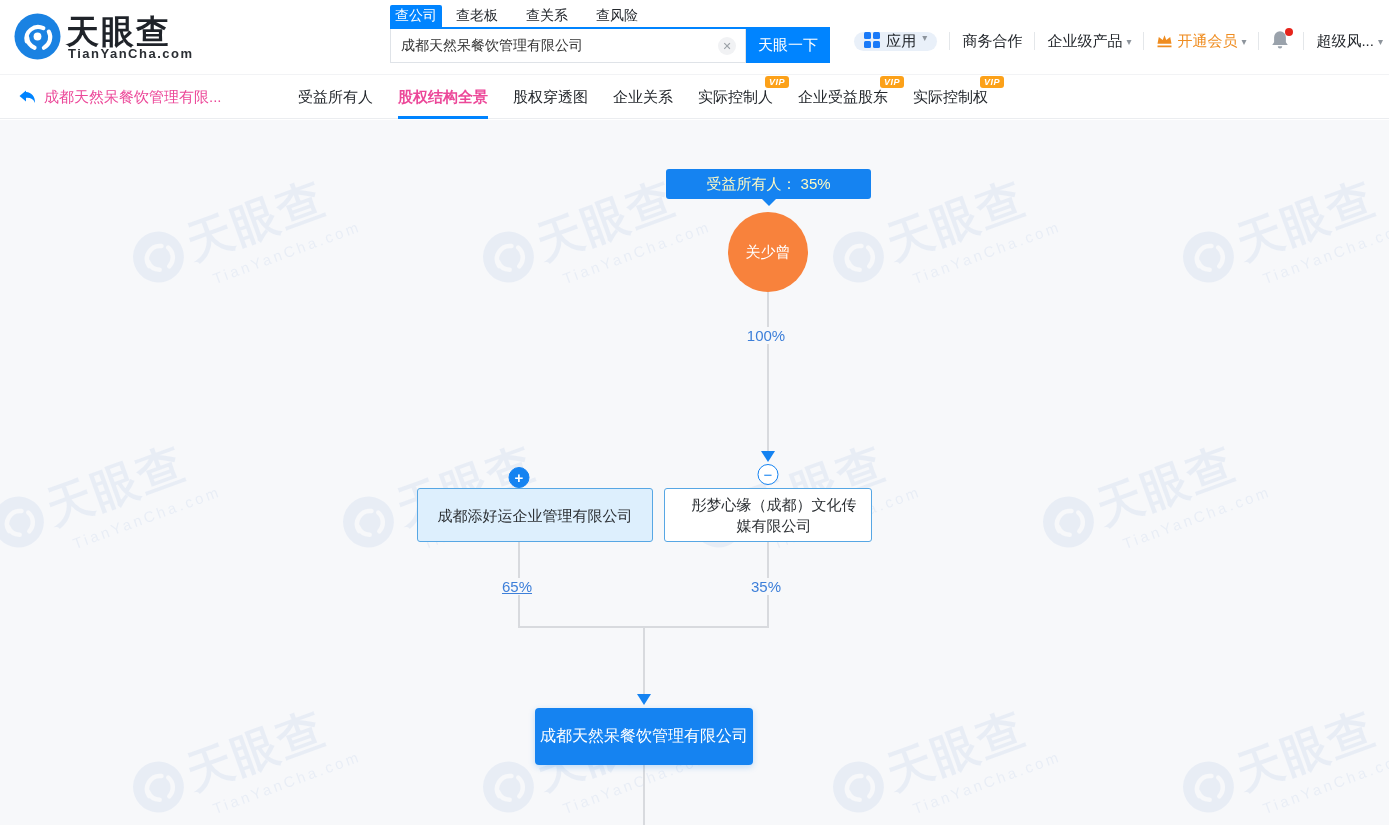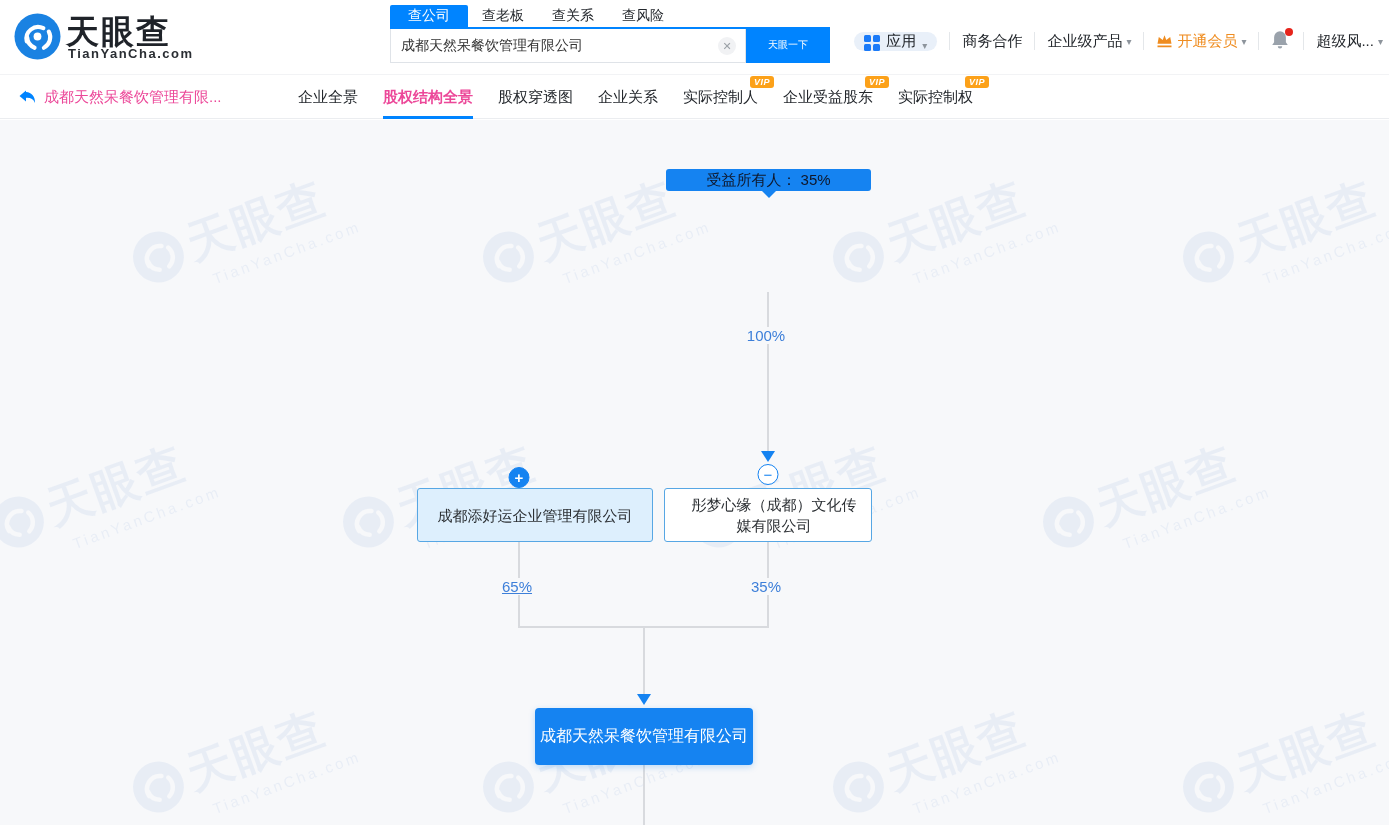--- a/index.html
+++ b/index.html
@@ -12,30 +12,30 @@
   .logo-icon { position:absolute; left:14px; top:13px; width:47px; height:47px; }
   .brand-name { position:absolute; left:66px; top:10px; font-size:33px; font-weight:bold; color:#1f2329; letter-spacing:2px; }
   .brand-domain { position:absolute; left:68px; top:46px; font-size:13px; font-weight:bold; color:#2a2e33; letter-spacing:1.5px; }
   .promo { position:absolute; left:162px; top:13px; width:216px; height:48px; background:#e6241b; color:#fff; text-align:center; padding-top:5px; }
   .promo-line1 { font-size:14px; letter-spacing:4px; line-height:20px; }
   .promo-line2 { font-size:14px; line-height:19px; }
 
   .search-wrap { position:absolute; left:390px; top:5px; width:440px; }
   .search-tabs { display:flex; height:23px; }
   .search-tab { font-size:14px; color:#23272c; padding:2px 14px 0; cursor:pointer; }
-  .search-tab.active { background:#0084ff; color:#fff; border-radius:2px 2px 0 0; padding:2px 18px 0; }
+  .search-tab.active { background:#0084ff; color:#fff; border-radius:2px 2px 0 0; padding:2px 5px 0; }
   .search-underline { position:absolute; left:0; top:22px; width:356px; height:2px; background:#0084ff; }
   .search-input { position:absolute; left:0; top:24px; width:356px; height:34px; border:1px solid #dfe3e8; border-top:none; padding:0 34px 0 10px; font-size:14px; color:#333; font-family:inherit; outline:none; }
   .clear-btn { position:absolute; left:328px; top:32px; width:18px; height:18px; border-radius:50%; background:#f1f2f4; color:#9aa0a6; font-size:11px; line-height:18px; text-align:center; cursor:pointer; }
-  .search-btn { position:absolute; left:356px; top:22px; width:84px; height:36px; background:#0084ff; color:#fff; border:none; font-size:10px; font-family:inherit; cursor:pointer; }
+  .search-btn { position:absolute; left:356px; top:22px; width:84px; height:36px; background:#0084ff; color:#fff; border:none; font-size:15px; font-family:inherit; cursor:pointer; }
 
   .top-menu { position:absolute; right:6px; top:24px; height:34px; display:flex; align-items:center; gap:12px; }
   .menu-sep { width:1px; height:18px; background:#e4e7ea; }
   .menu-item { font-size:15px; color:#23272c; cursor:pointer; display:flex; align-items:center; gap:4px; white-space:nowrap; }
-  .apps-chip { background:#e9f0f9; border-radius:13px; padding:0 10px; display:flex; align-items:flex-end; gap:6px; font-size:15px; color:#23272c; cursor:pointer; }
+  .apps-chip { background:#e9f0f9; border-radius:13px; padding:0 10px; display:flex; align-items:flex-start; gap:6px; font-size:15px; color:#23272c; cursor:pointer; }
   .grid-icon { display:grid; grid-template-columns:7px 7px; grid-template-rows:7px 7px; gap:2px; }
   .grid-icon span { background:#1a7af8; border-radius:1.5px; }
   .caret { font-size:10px; color:#8d949c; }
   .vip-link { color:#ef8c1f; font-weight:normal; }
   .bell-wrap { position:relative; width:20px; height:22px; cursor:pointer; }
   .red-dot { position:absolute; right:-2px; top:-2px; width:8px; height:8px; border-radius:50%; background:#e6241b; }
 
   
   .subnav { position:absolute; left:0; top:74px; width:100%; height:45px; background:#fff; border-top:1px solid #f2f3f5; border-bottom:1px solid #ebedf0; z-index:20; }
   .back-icon { position:absolute; left:18px; top:13px; width:18px; height:18px; cursor:pointer; }
@@ -51,21 +51,21 @@
   .wm-layer { position:absolute; inset:0; pointer-events:none; }
   .wm { position:absolute; width:230px; color:#3a6fc4; opacity:.07; transform:rotate(-20deg); }
   .wm-row { display:flex; align-items:center; gap:6px; }
   .wm-brand { font-size:46px; font-weight:bold; letter-spacing:2px; }
   .wm-domain { font-size:15px; letter-spacing:3px; padding-left:70px; }
 
   .vline, .hline { position:absolute; background:#d8dade; }
   .pct { position:absolute; transform:translateX(-50%); font-size:15px; color:#3d7fd9; background:#f7f8fa; padding:0 3px; z-index:3; }
   .arrow-down { position:absolute; width:0; height:0; border-left:7px solid transparent; border-right:7px solid transparent; border-top:11px solid #1583f1; transform:translateX(-50%); z-index:4; }
 
-  .tooltip { position:absolute; left:666px; top:169px; width:205px; height:22px; background:#1583f1; border-radius:3px; color:#0f172a; font-size:15px; display:flex; align-items:center; justify-content:center; z-index:5; }
+  .tooltip { position:absolute; left:666px; top:169px; width:205px; height:30px; background:#1583f1; border-radius:3px; color:#fef9c3; font-size:15px; display:flex; align-items:center; justify-content:center; z-index:5; }
   .tooltip::after { content:""; position:absolute; left:50%; bottom:-7px; transform:translateX(-50%); border-left:8px solid transparent; border-right:8px solid transparent; border-top:8px solid #1583f1; }
 
   .person-node { position:absolute; left:728px; top:212px; width:80px; height:80px; border-radius:50%; background:#f8823c; color:#fff; font-size:15px; display:flex; align-items:center; justify-content:center; cursor:pointer; z-index:5; }
 
   .toggle { position:absolute; transform:translateX(-50%); width:21px; height:21px; border-radius:50%; font-size:15px; line-height:19px; text-align:center; cursor:pointer; z-index:6; }
   .toggle.plus { background:#1583f1; color:#fff; border:1px solid #1583f1; font-weight:bold; }
   .toggle.minus { background:#fff; color:#1583f1; border:1.5px solid #1583f1; }
 
   .share-box { position:absolute; border:1px solid #57a7e4; border-radius:3px; font-size:15px; line-height:21px; color:#2b2f33; display:flex; align-items:center; justify-content:center; text-align:center; padding:4px 12px; cursor:pointer; z-index:5; }
   .share-box.left { left:417px; top:488px; width:236px; height:54px; background:#ddeffd; }
@@ -147,21 +147,21 @@
     </div>
   </header>
 
   <nav class="subnav">
     <svg class="back-icon" viewBox="0 0 18 18">
       <path d="M8 2.5 1.5 8 8 13.5v-3.6c4.6-.3 7.4 1.3 9 5 .2-6.4-3.3-10.3-9-10.8z" fill="#0084ff"></path>
     </svg>
     <div class="company-crumb">成都天然呆餐饮管理有限...</div>
     <div class="subnav-tabs">
       <div class="subnav-tab">
-          <span>企业全景</span>
+          <span>受益所有人</span>
         </div>
       <div class="subnav-tab active">
           <span>股权结构全景</span>
         </div>
       <div class="subnav-tab">
           <span>股权穿透图</span>
         </div>
       <div class="subnav-tab">
           <span>企业关系</span>
         </div>
@@ -371,20 +371,21 @@
     <div class="hline" style="left:518px; top:506px; width:251px; height:2px;"></div>
     <div class="vline" style="left:643px; top:506px; width:2px; height:68px;"></div>
     <div class="arrow-down" style="left:644px; top:574px;"></div>
     <div class="vline" style="left:643px; top:645px; width:2px; height:60px;"></div>
 
     <div class="pct" style="left:766px; top:207px;">100%</div>
     <div class="pct" style="left:517px; top:458px;text-decoration:underline;">65%</div>
     <div class="pct" style="left:766px; top:458px;">35%</div>
 
     <div class="tooltip" style="top:49px;">受益所有人： 35%</div>
+    <div class="person-node" style="top:92px;">关少曾</div>
 
     <div class="toggle plus" style="left:519px; top:347px;">+</div>
     <div class="toggle minus" style="left:768px; top:344px;">−</div>
 
     <div class="share-box left" style="top:368px;">成都添好运企业管理有限公司</div>
     <div class="share-box right" style="top:368px;padding-left:24px;">彤梦心缘（成都）文化传媒有限公司</div>
 
     <div class="target-node" style="top:588px;">成都天然呆餐饮管理有限公司</div>
   </main>
 </div>

